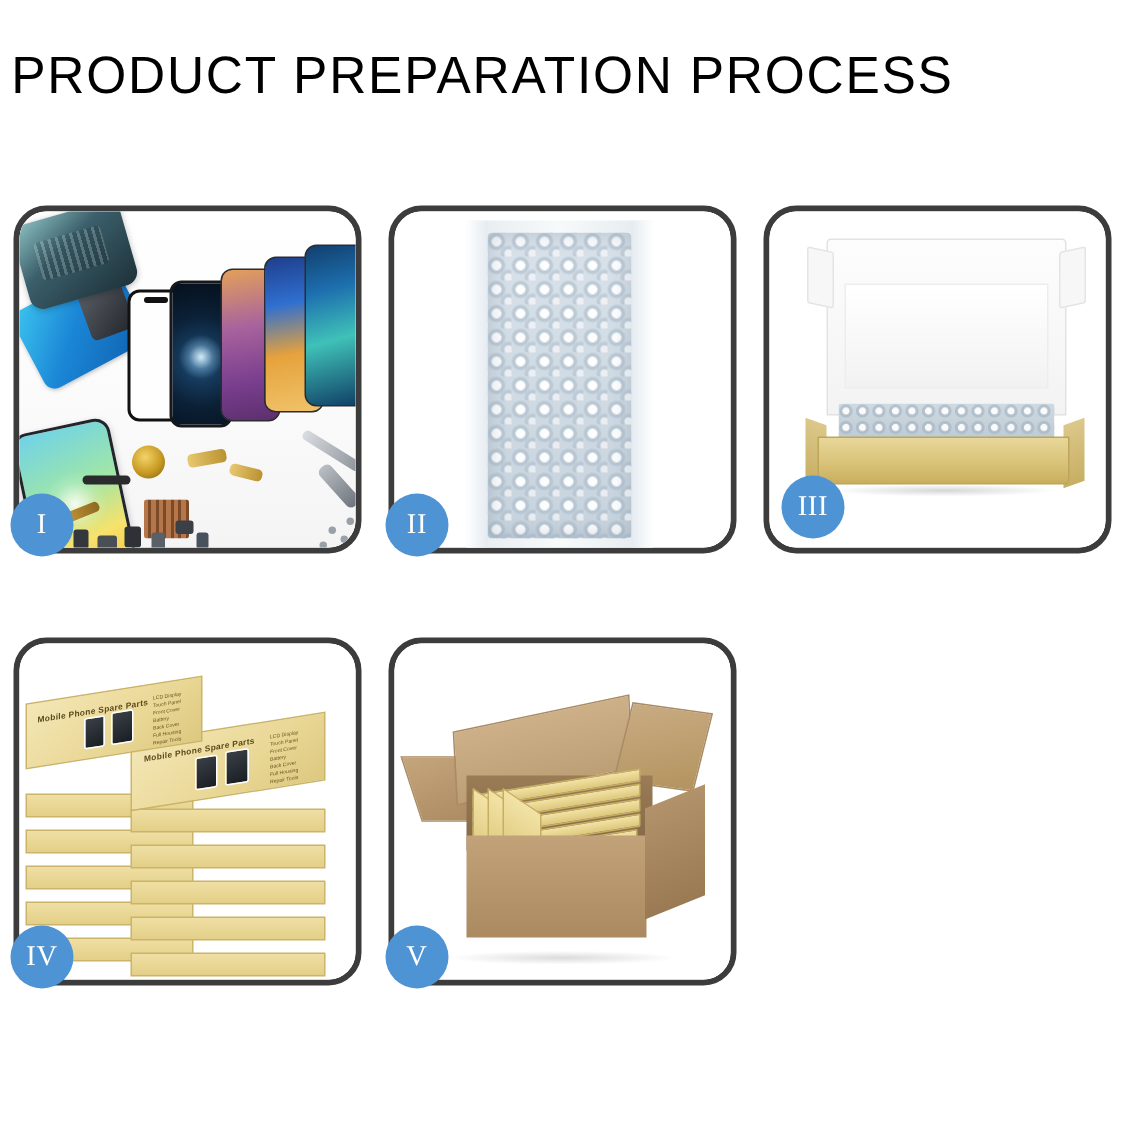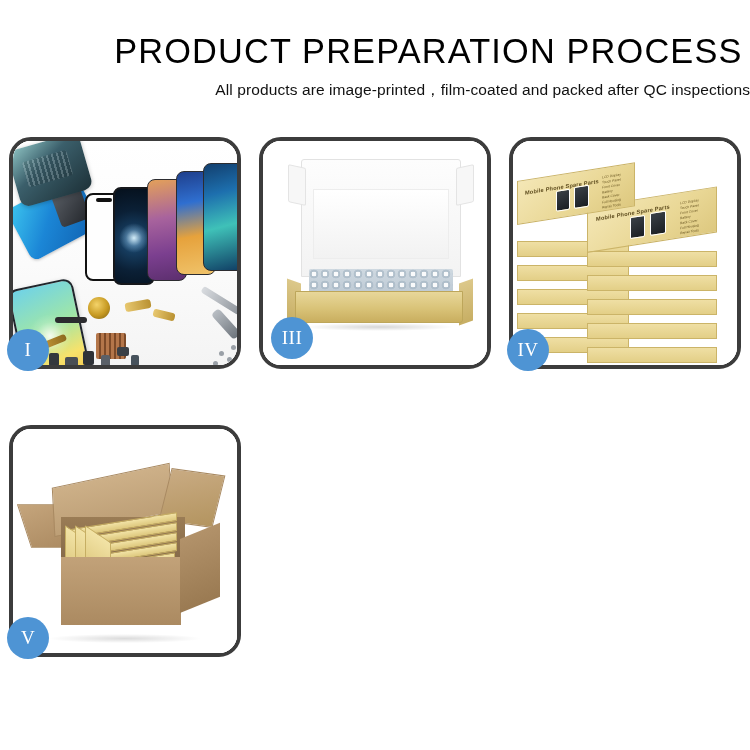--- a/index.html
+++ b/index.html
@@ -16,21 +16,21 @@
     position: relative;
     width: 750px;
     height: 750px;
     background: #ffffff;
   }
 
   
   .header {
     position: absolute;
     top: 30px; left: 0; width: 750px;
-    text-align: right;
+    text-align: left;
   }
   .title {
     font-family: "Liberation Sans", sans-serif;
     font-size: 35px;
     font-weight: 400;
     letter-spacing: 1.2px;
     color: #000000;
     line-height: 42px;
     transform: scaleX(0.98);
   }
@@ -412,21 +412,20 @@
     background: radial-gradient(ellipse at center, rgba(0,0,0,.14), rgba(0,0,0,0) 72%);
   }
 </style>
 </head>
 <body>
 
 <div id="page">
 
   <div class="header">
     <div class="title">PRODUCT PREPARATION PROCESS</div>
-    <div class="subtitle">All products are image-printed，film-coated and packed after QC inspections</div>
   </div>
 
   <div class="grid">
 
     <div class="panel">
       <div class="panel-inner">
         <div class="scene-parts">
           <div class="ph ph-blue-flex"></div>
           <div class="ph ph-screen-white"></div>
           <div class="ph ph-dark-crack"></div>
@@ -453,20 +452,31 @@
           <div class="scr s1"></div>
           <div class="scr s2"></div>
           <div class="scr s3"></div>
           <div class="scr s4"></div>
 
         </div>
       </div>
       <div class="badge">I</div>
     </div>
 
+    <div class="panel">
+      <div class="panel-inner">
+        <div class="scene-bubble">
+          <div class="bubble-bag"></div>
+          <div class="bag-seam-l"></div>
+          <div class="bag-seam-r"></div>
+          <div class="bubble-core"></div>
+        </div>
+      </div>
+      <div class="badge">II</div>
+    </div>
 
     <div class="panel">
       <div class="panel-inner">
         <div class="scene-mailer">
           <div class="mailer-lid"></div>
           <div class="mailer-foam"></div>
           <div class="mailer-left-wall"></div>
           <div class="mailer-right-wall"></div>
           <div class="mailer-contents"></div>
           <div class="mailer-front"></div>

